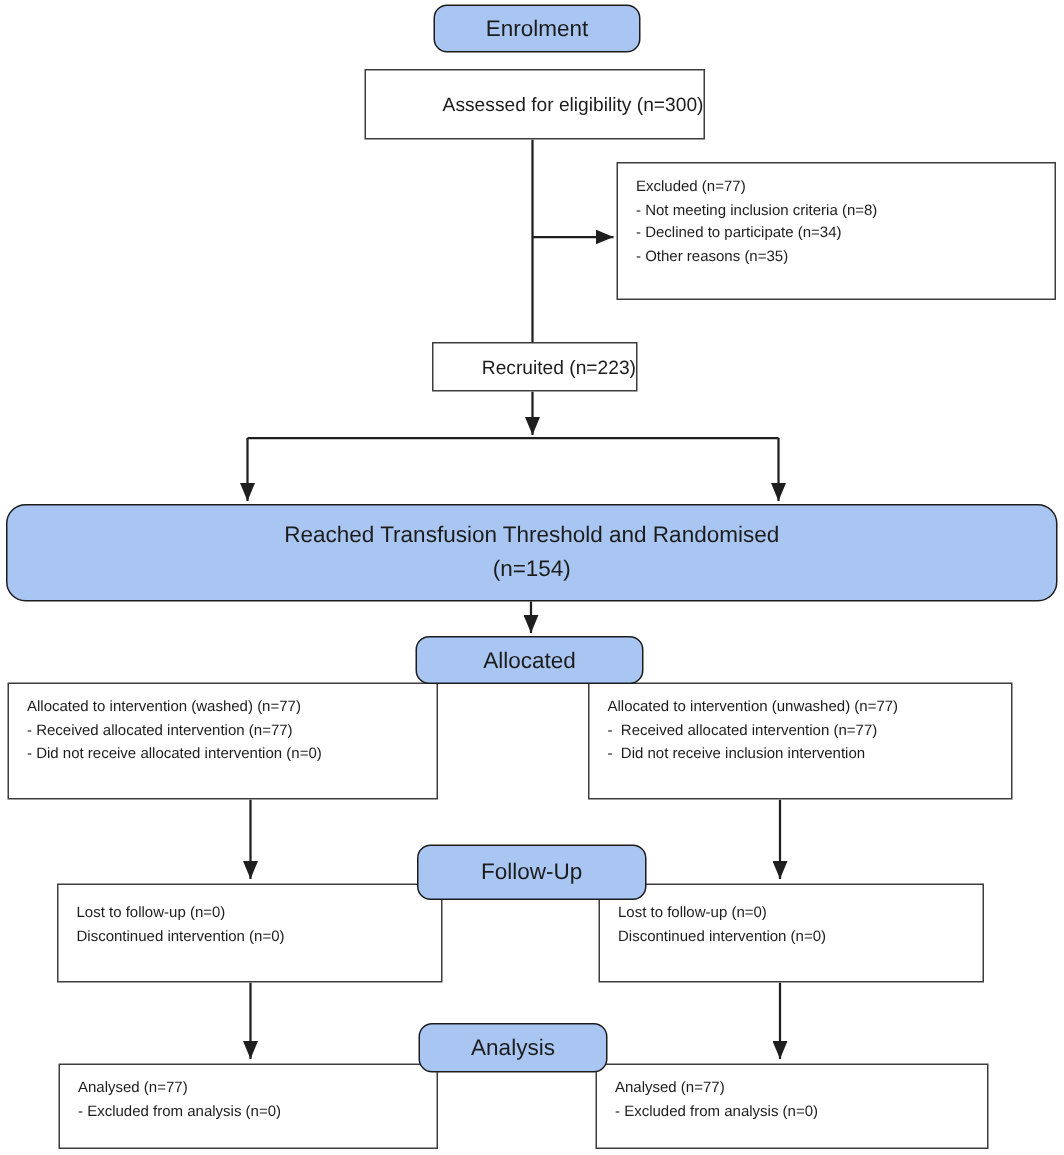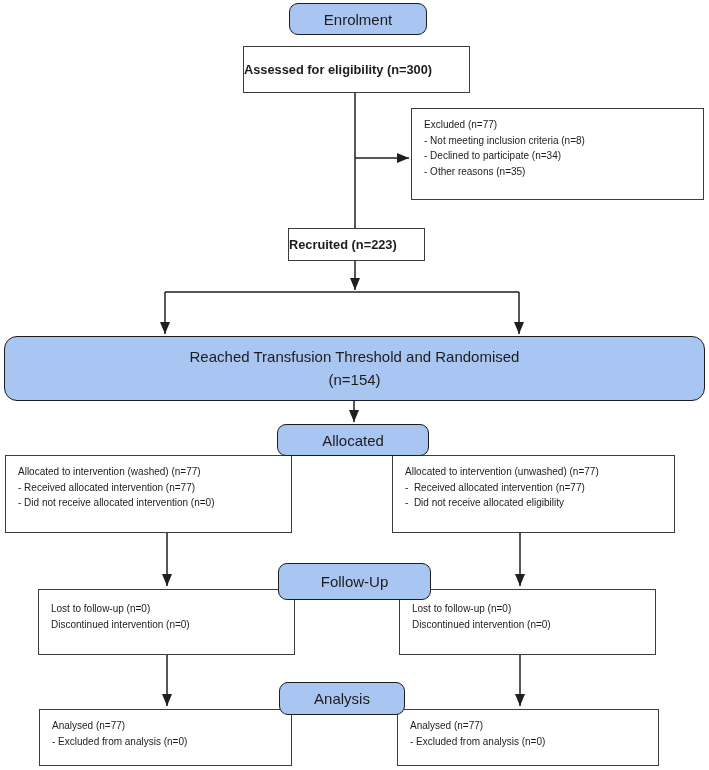--- a/index.html
+++ b/index.html
@@ -12,22 +12,22 @@
     overflow:hidden;
   }
   .box {
     position:absolute;
     box-sizing:border-box;
     background:#ffffff;
     border:1.6px solid var(--box-border, #3d3d3d);
     z-index:2;
   }
   .center {
-    display:flex; align-items:center; justify-content:flex-start;
-    text-align:center; font-size:12.8px;font-weight:bold;
+    display:flex; align-items:center; justify-content:flex-end;
+    text-align:center; font-size:12.8px;
   }
   .list { padding:8px 12px; font-size:10px; line-height:1.55; }
   .list .tline { white-space:pre-wrap; }
   .stage {
     position:absolute;
     box-sizing:border-box;
     background:var(--stage-fill, #a9c6f3);
     border:1.7px solid var(--stage-border, #1c1c1c);
     border-radius:9px;
     display:flex; align-items:center; justify-content:center;
@@ -101,21 +101,21 @@
 
   <div class="box list" style="left:5px; top:455px; width:287px; height:78px;">
     <div class="tline">Allocated to intervention (washed) (n=77)</div>
     <div class="tline">- Received allocated intervention (n=77)</div>
     <div class="tline">- Did not receive allocated intervention (n=0)</div>
   </div>
 
   <div class="box list" style="left:392px; top:455px; width:283px; height:78px;">
     <div class="tline">Allocated to intervention (unwashed) (n=77)</div>
     <div class="tline">-  Received allocated intervention (n=77)</div>
-    <div class="tline">-  Did not receive allocated eligibility</div>
+    <div class="tline">-  Did not receive inclusion intervention</div>
   </div>
 
   <div class="stage" style="left:278px; top:563px; width:153px; height:37px;">Follow-Up</div>
 
   <div class="box list" style="left:38px; top:589px; width:257px; height:66px; padding-top:11px;">
     <div class="tline">Lost to follow-up (n=0)</div>
     <div class="tline">Discontinued intervention (n=0)</div>
   </div>
 
   <div class="box list" style="left:399px; top:589px; width:257px; height:66px; padding-top:11px;">

